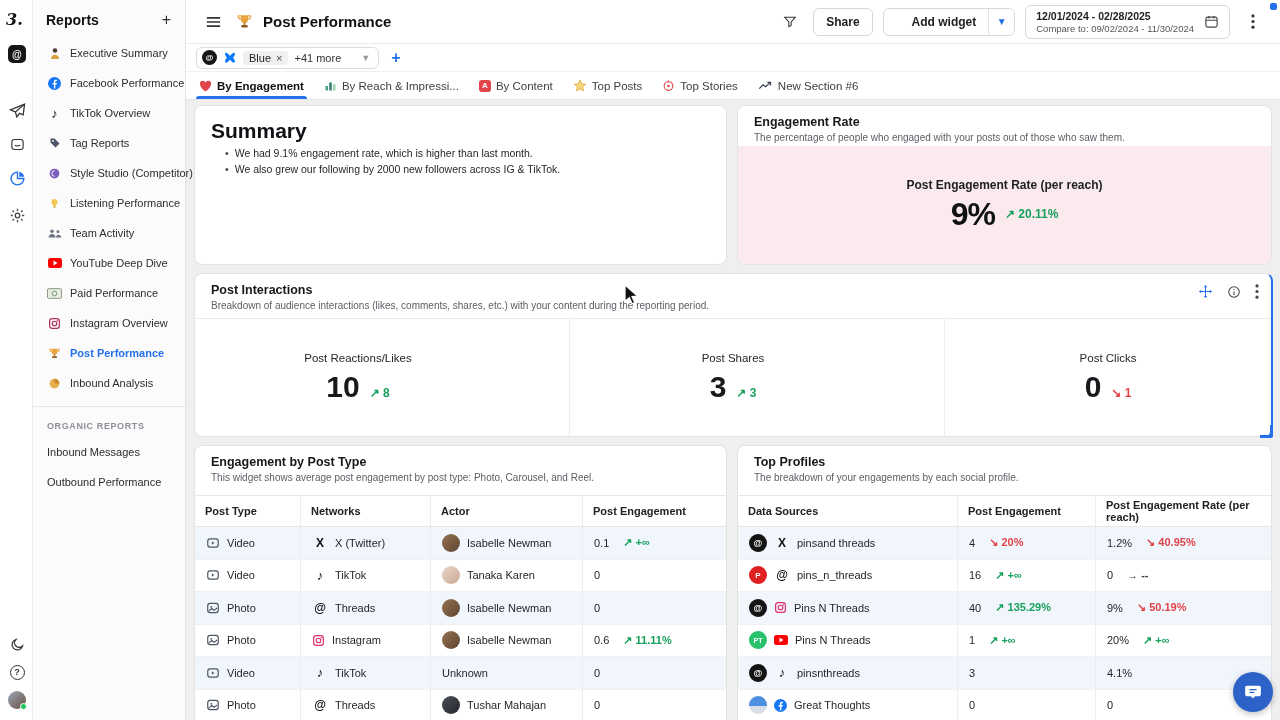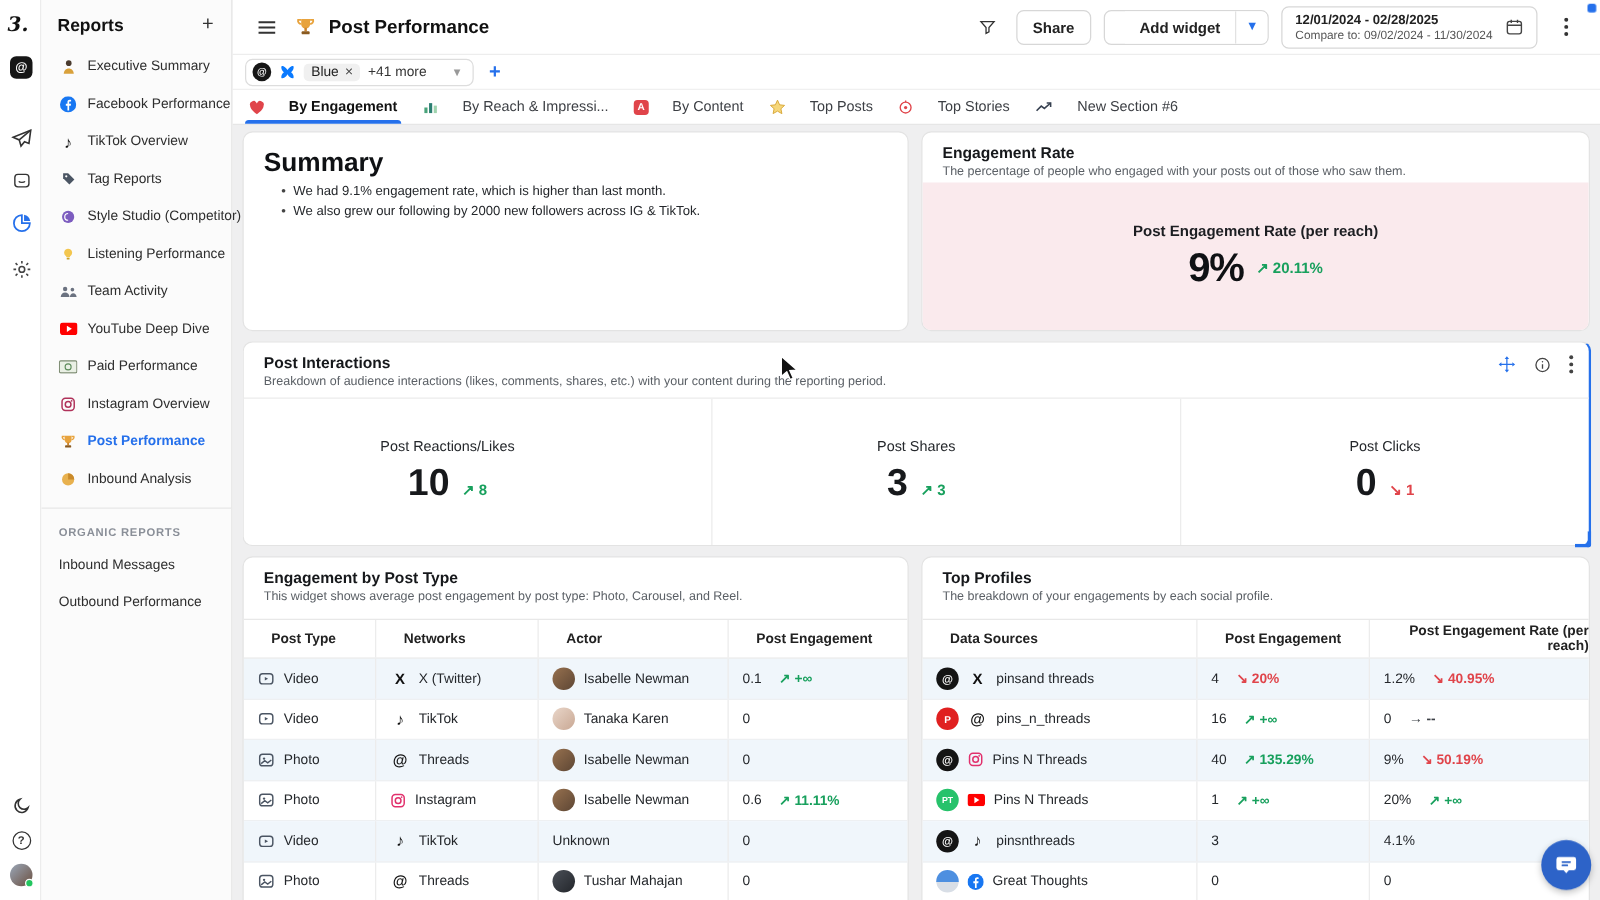--- a/index.html
+++ b/index.html
@@ -47,21 +47,21 @@
   .chip-group { display:flex; align-items:center; gap:6px; border:1px solid #ddd; border-radius:6px; padding:2px 8px 2px 5px; height:22px; cursor:pointer; }
   .chip-av { width:15px; height:15px; border-radius:50%; background:#161616; color:#fff; font-size:8px; font-weight:700; display:flex; align-items:center; justify-content:center; }
   .chip-pill { display:flex; align-items:center; gap:5px; background:#f0f0f0; border-radius:4px; padding:1px 6px; font-size:11px; color:#222; }
   .chip-x { color:#444; font-size:11px; cursor:pointer; }
   .chip-more { font-size:11px; color:#333; }
   .chip-chev { color:#999; font-size:9px; margin-left:14px; }
   .add-filter { color:#2570EB; font-size:16px; font-weight:700; cursor:pointer; }
 
   
   .tabsbar { height:28px; background:#fff; border-bottom:1px solid #e6e6e6; display:flex; align-items:stretch; padding:0 4px; gap:2px; }
-  .tab { display:flex; align-items:center; gap:19px; padding:0 9px; font-size:11.5px; color:#3c3f44; cursor:pointer; position:relative; white-space:nowrap; }
+  .tab { display:flex; align-items:center; gap:5px; padding:0 9px; font-size:11.5px; color:#3c3f44; cursor:pointer; position:relative; white-space:nowrap; }
   .tab.active { color:#111; font-weight:700; }
   .tab.active::after { content:""; position:absolute; left:6px; right:6px; bottom:0; height:3px; border-radius:3px 3px 0 0; background:#2570EB; }
   .icon-a { width:12px; height:12px; background:#E0444A; color:#fff; border-radius:3px; font-size:8px; font-weight:700; display:flex; align-items:center; justify-content:center; }
 
   
   .content { position:absolute; top:100px; left:0; right:0; bottom:0; background:#efeff0; overflow:hidden; }
   .card { position:absolute; background:#fff; border:1px solid #e3e3e3; border-radius:8px; }
   .card-head { padding:9px 16px 6px; }
   .c-title { font-size:12.5px; font-weight:700; color:#16181b; }
   .c-sub { font-size:10px; color:#5b6066; margin-top:3px; }
@@ -88,21 +88,21 @@
   .resize-corner { position:absolute; right:-2px; bottom:-2px; width:13px; height:13px; border-right:3px solid #2570EB; border-bottom:3px solid #2570EB; border-radius:0 0 3px 0; }
 
   .delta { font-size:12px; font-weight:700; white-space:nowrap; }
   .up { color:#18A05D; } .down { color:#E0444A; } .flat { color:#3c4046; }
   .delta.sm { font-size:11px; }
 
   .card-table { top:345px; height:310px; overflow:hidden; }
   .card-pt { left:8px; width:533px; }
   .card-tp { left:551px; width:535px; }
   .thead { display:grid; border-top:1px solid #e8e8e8; border-bottom:1px solid #e8e8e8; height:32px; align-items:center; margin-top:6px; }
-  .thead > div { font-size:11px; font-weight:700; color:#222; padding-left:22px; height:100%; display:flex; align-items:center;text-align:right; }
+  .thead > div { font-size:11px; font-weight:700; color:#222; padding-left:10px; height:100%; display:flex; align-items:center; }
   .trow { display:grid; height:32.5px; align-items:center; border-bottom:1px solid #eef0f2; }
   .trow.alt { background:#f0f6fb; }
   .tcell { height:100%; display:flex; align-items:center; gap:7px; padding-left:11px; font-size:11px; color:#24272b; overflow:hidden; white-space:nowrap; }
   .cols-pt { grid-template-columns:106px 130px 152px 1fr; }
   .cols-tp { grid-template-columns:220px 138px 1fr; }
   .cols-pt > .tcell:not(:last-child), .cols-tp > .tcell:not(:last-child),
   .cols-pt > div:not(:last-child), .cols-tp > div:not(:last-child) { border-right:1px solid #ececec; }
   .av { width:18px; height:18px; border-radius:50%; flex:none; display:flex; align-items:center; justify-content:center; font-size:7px; font-weight:700; color:#fff; }
   .av-brown { background:linear-gradient(135deg,#97714f,#5d4634); }
   .av-light { background:linear-gradient(135deg,#e9d6c9,#c9a894); }

